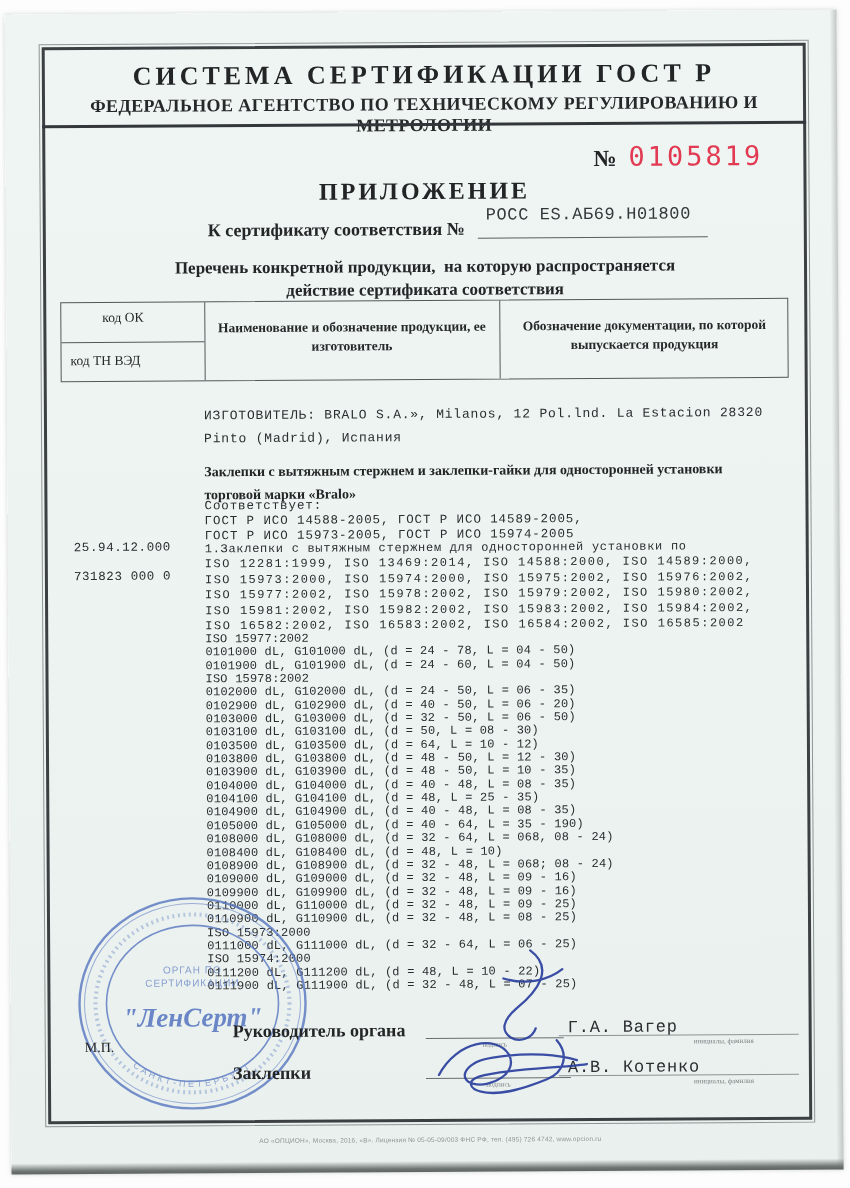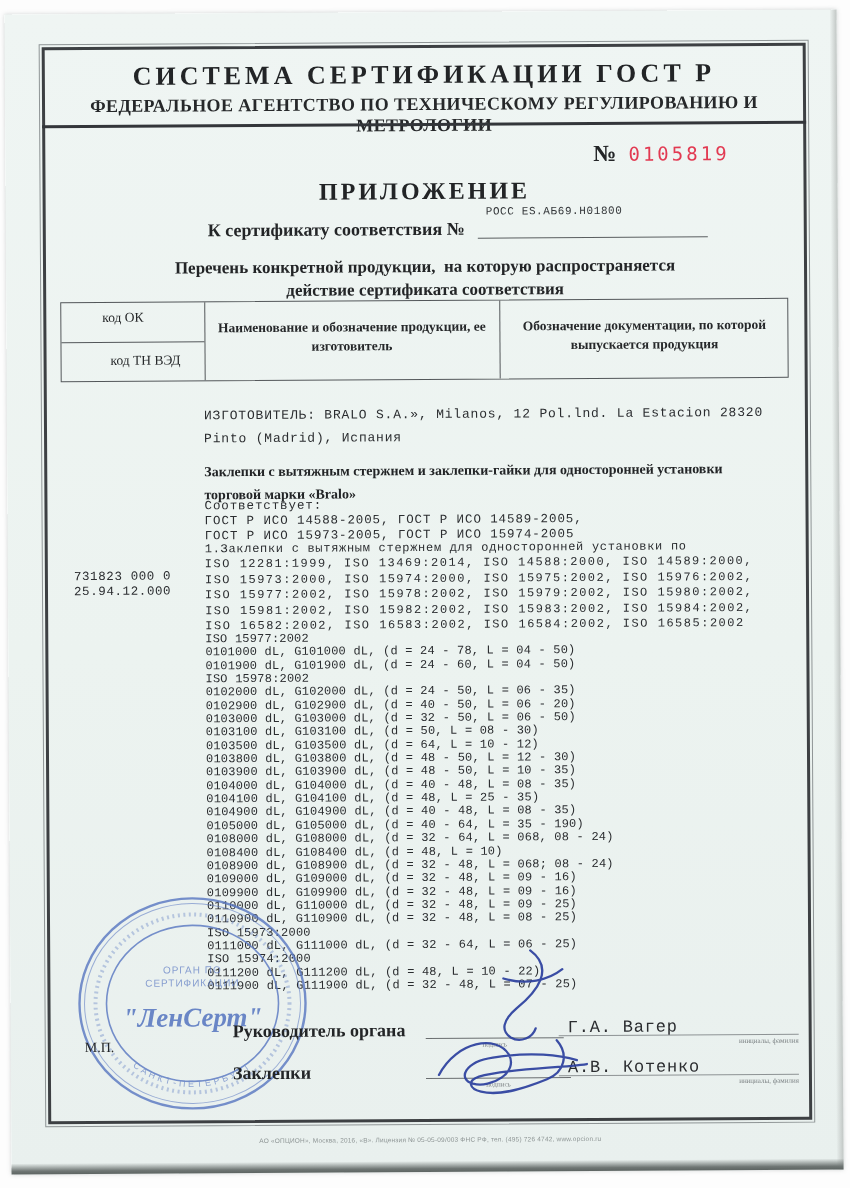--- a/index.html
+++ b/index.html
@@ -19,66 +19,66 @@
   .frame{position:absolute;left:34px;top:30px;width:770px;height:1083px;
          border:1px solid #8f9596;padding:2px;box-sizing:border-box;}
   .frame-inner{width:100%;height:100%;border:3px solid #3d4043;box-sizing:border-box;}
   .head-rule{position:absolute;left:37px;top:111px;width:764px;height:3px;background:#33363a;}
   
   .t-center{left:37px;width:764px;text-align:center;position:absolute;}
   .sys-title{top:48px;font-size:26px;font-weight:bold;letter-spacing:4px;color:#222426;}
   .agency-title{top:82px;font-size:18px;font-weight:bold;letter-spacing:.4px;color:#26282a;}
   .num-row{position:absolute;left:588px;top:130px;display:flex;align-items:baseline;gap:12px;}
   .num-label{font-size:23px;font-weight:bold;color:#232527;}
-  .num-value{font-family:"DejaVu Sans Mono",monospace;font-size:19px;letter-spacing:3px;color:#e23a52;}
+  .num-value{font-family:"DejaVu Sans Mono",monospace;font-size:27px;letter-spacing:3px;color:#e23a52;}
   .doc-title{top:166px;font-size:24px;font-weight:bold;letter-spacing:3px;color:#222426;}
   .cert-label{position:absolute;left:202px;top:207px;font-size:18px;font-weight:bold;color:#232527;}
   .cert-value{position:absolute;left:480px;top:194px;font-family:"Liberation Mono",monospace;
-              font-size:11px;letter-spacing:.6px;color:#34373a;}
+              font-size:17px;letter-spacing:.6px;color:#34373a;}
   .cert-underline{position:absolute;left:472px;top:226px;width:230px;height:1px;background:#5a5e60;}
   .subtitle{top:243px;font-size:17px;font-weight:bold;line-height:23px;color:#232527;white-space:pre;}
   
   .tbl{position:absolute;left:54px;top:288px;width:728px;height:80px;
        border:1.3px solid #53575a;box-sizing:border-box;}
   .tbl .v{position:absolute;top:0;width:1.3px;height:100%;background:#53575a;}
   .tbl .v1{left:143px;} .tbl .v2{left:438px;}
   .tbl .h1{position:absolute;left:0;top:39px;width:143px;height:1.3px;background:#53575a;}
   .tbl .cell{position:absolute;font-size:13.5px;color:#26282a;}
   .cell-ok{left:9px;top:7px;margin-left:32px;}
-  .cell-tnved{left:9px;top:50px;margin-left:40px;}
+  .cell-tnved{left:9px;top:50px;}
   .cell-name{left:146px;width:289px;top:16px;text-align:center;font-weight:bold;line-height:19px;}
   .cell-doc{left:441px;width:284px;top:16px;text-align:center;font-weight:bold;line-height:19px;}
   
   .mono{font-family:"Liberation Mono",monospace;color:#2b2d30;}
   .tline{white-space:pre;}
   .manufacturer{position:absolute;left:197px;top:392px;font-size:13px;letter-spacing:.8px;line-height:22.5px;}
   .product-title{position:absolute;left:197px;top:447px;font-size:14px;font-weight:bold;
                  line-height:23px;color:#222426;white-space:pre;}
   .conformity{position:absolute;left:197px;top:486px;font-size:12.5px;letter-spacing:.9px;line-height:15.2px;}
   .item1{position:absolute;left:197px;top:529px;font-size:12px;letter-spacing:.7px;white-space:pre;}
-  .code-ok{position:absolute;left:66px;top:527px;font-size:12.5px;letter-spacing:.6px;margin-top:44px;}
+  .code-ok{position:absolute;left:66px;top:527px;font-size:12.5px;letter-spacing:.6px;}
   .code-tnved{position:absolute;left:66px;top:556px;font-size:12.5px;letter-spacing:.6px;}
   .iso-refs{position:absolute;left:197px;top:544px;font-size:12px;letter-spacing:1.5px;line-height:15.5px;}
   .spec{position:absolute;left:197px;top:620px;font-size:12px;letter-spacing:.2px;line-height:13.35px;}
   
   .mp{position:absolute;left:74px;top:1026px;font-size:14px;color:#232527;}
   .role{position:absolute;left:222px;font-size:18px;font-weight:bold;color:#232527;}
   .role-head{top:1008px;} .role-expert{top:1050px;}
   .sig-line{position:absolute;height:1px;background:#6a6e70;}
   .sig-line1{left:415px;top:1026px;width:138px;}
   .sig-line2{left:415px;top:1066px;width:145px;}
   .sig-caption{position:absolute;font-size:7px;color:#7c8284;text-align:center;}
   .cap-sig1{left:415px;top:1029px;width:138px;}
   .cap-sig2{left:415px;top:1069px;width:145px;}
   .sig-name{position:absolute;left:557px;font-family:"Liberation Mono",monospace;
             font-size:17px;letter-spacing:.8px;color:#2b2d30;}
   .name1{top:1007px;} .name2{top:1047px;}
   .name-underline{position:absolute;left:548px;width:240px;height:1px;background:#8d9294;}
   .nu1{top:1024px;} .nu2{top:1064px;}
-  .cap-name{text-align:right;}
+  .cap-name{text-align:center;}
   .cap-name1{left:638px;top:1027px;width:150px;}
   .cap-name2{left:638px;top:1067px;width:150px;}
   .signature-svg{position:absolute;left:398px;top:933px;}
   
   .stamp-svg{position:absolute;left:52px;top:870px;opacity:.82;}
   
   .footer{position:absolute;left:37px;top:1124px;width:764px;text-align:center;
           font-family:"Liberation Sans",sans-serif;font-size:6.5px;color:#8f9696;letter-spacing:.2px;}
 </style>
 </head>

